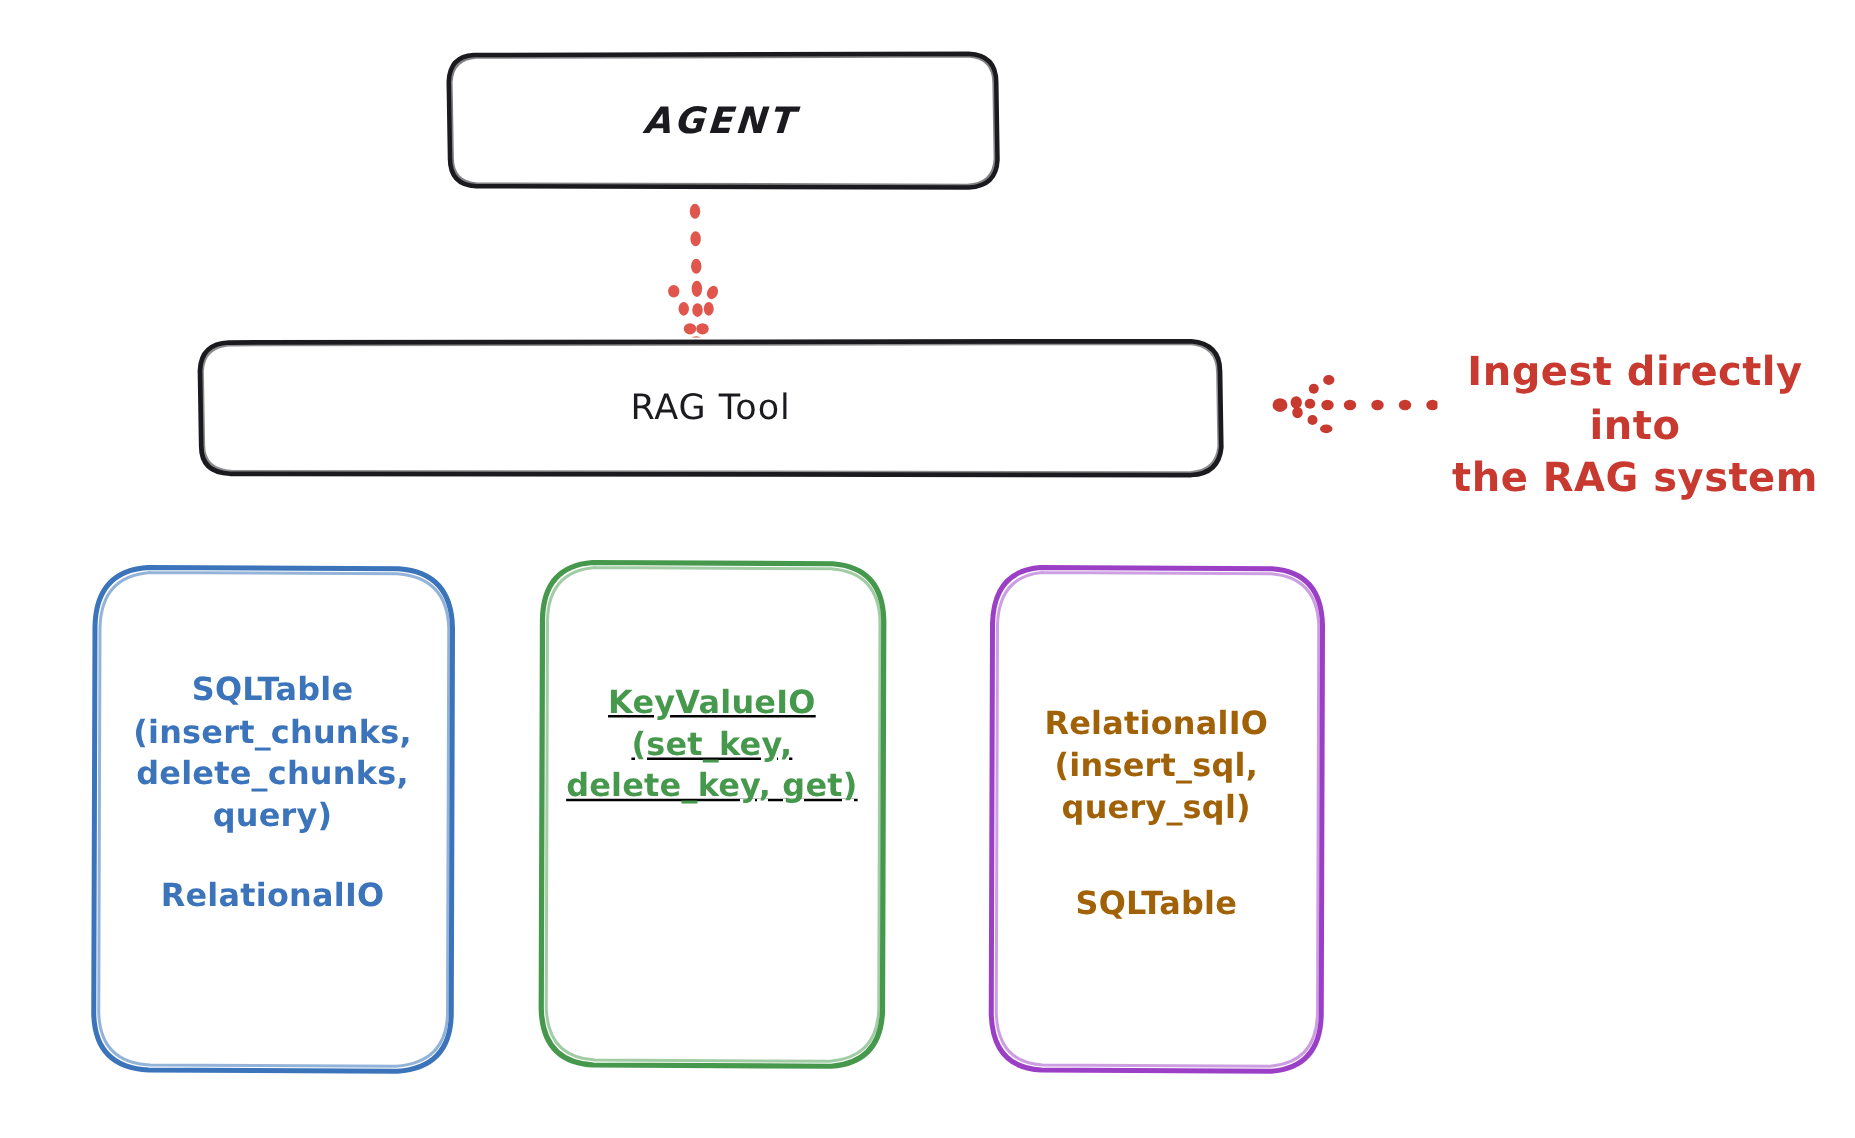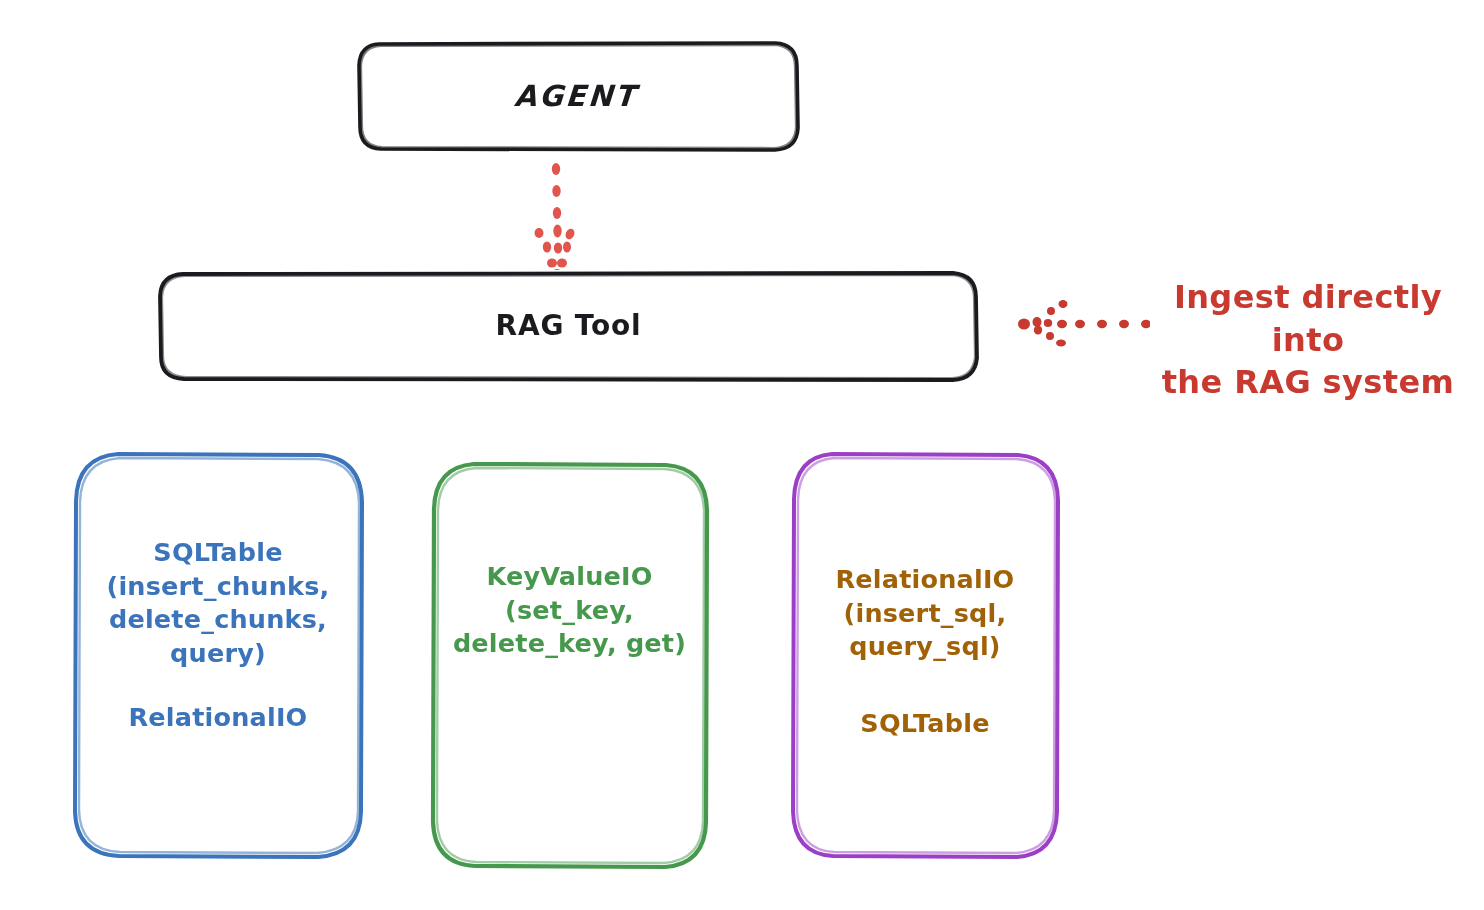--- a/index.html
+++ b/index.html
@@ -62,21 +62,21 @@
 
   
   #rag-tool-box {
     left: 157px;
     top: 270px;
     width: 823px;
     height: 113px;
   }
   #rag-tool-box .box-label {
     font-size: 28px;
-    font-weight: 700;
+    font-weight: 400;
     letter-spacing: 0.8px;
     color: #1b1b1f;
   }
 
   
   .provider-box {
     align-items: flex-start;
     justify-content: center;
   }
   .provider-box .box-label {
@@ -99,23 +99,24 @@
     left: 70px;
     top: 450px;
     width: 296px;
     height: 412px;
   }
   #vector-box .provider-inner { margin-top: 86px; }
   #vector-box .box-label { color: #3b74ba; }
 
   #keyvalue-box {
     left: 428px;
-    top: 460px;
+    top: 446px;
     width: 283px;
     height: 412px;
+    text-decoration: underline;
   }
   #keyvalue-box .provider-inner { margin-top: 100px; }
   #keyvalue-box .box-label { color: #46994c; }
 
   #relational-box {
     left: 788px;
     top: 450px;
     width: 274px;
     height: 412px;
   }

